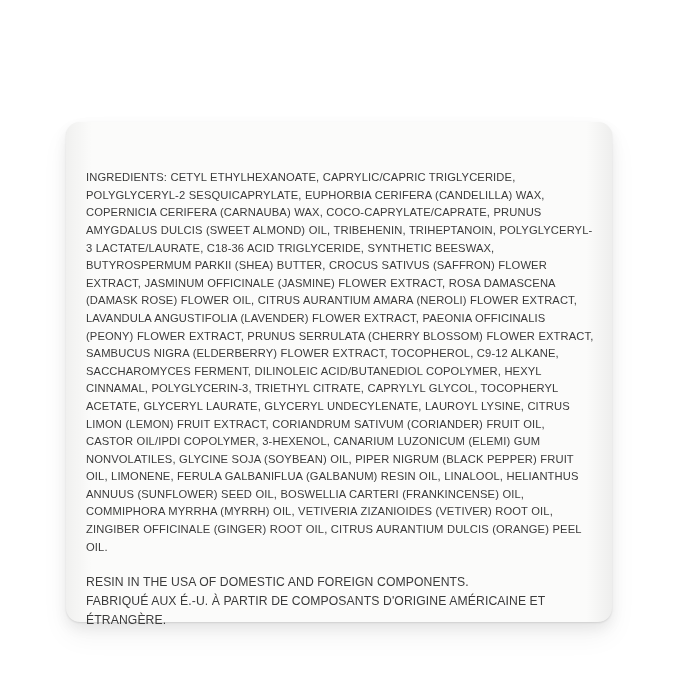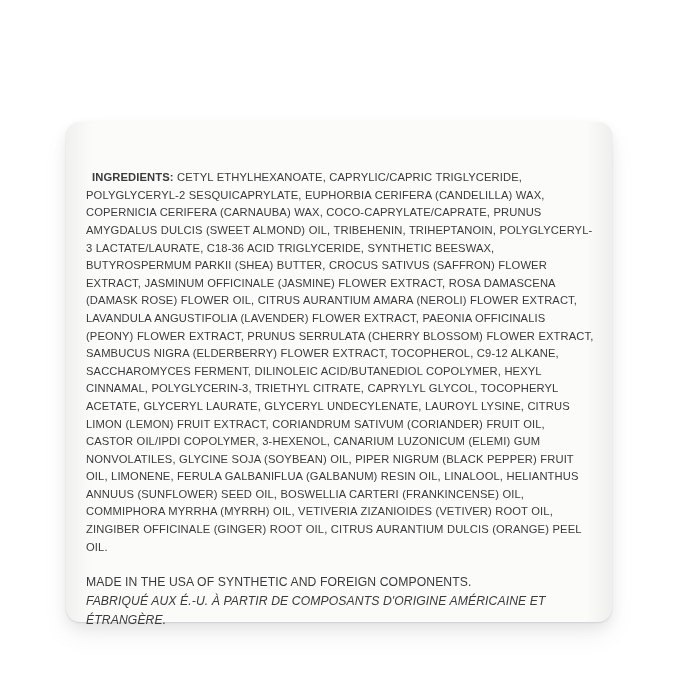--- a/index.html
+++ b/index.html
@@ -61,46 +61,44 @@
   }
   .ingredients-block {
     color: #3b3b3b;
     font-size: 11.2px;
     line-height: 17.6px;
     letter-spacing: 0.12px;
     text-align: left;
     word-spacing: 0.2px;
   }
   .ingredients-block .lead {
-    font-weight: 700;
-    margin-left: 6px;
+    font-weight: 400;
   }
   .origin-block {
     margin-top: 17px;
     color: #3b3b3b;
     font-size: 12.2px;
     line-height: 19px;
     letter-spacing: 0.1px;
   }
   .origin-line {
     margin: 0;
   }
   .origin-line.italic {
-    font-style: italic;
   }
 </style>
 </head>
 <body>
 
 <div class="stage">
   <div class="label-card">
     <div class="label-inner">
 
       <p class="ingredients-block"><span class="lead">INGREDIENTS:</span><span> CETYL ETHYLHEXANOATE, CAPRYLIC/CAPRIC TRIGLYCERIDE, POLYGLYCERYL-2 SESQUICAPRYLATE, EUPHORBIA CERIFERA (CANDELILLA) WAX, COPERNICIA CERIFERA (CARNAUBA) WAX, COCO-CAPRYLATE/CAPRATE, PRUNUS AMYGDALUS DULCIS (SWEET ALMOND) OIL, TRIBEHENIN, TRIHEPTANOIN, POLYGLYCERYL-3 LACTATE/LAURATE, C18-36 ACID TRIGLYCERIDE, SYNTHETIC BEESWAX, BUTYROSPERMUM PARKII (SHEA) BUTTER, CROCUS SATIVUS (SAFFRON) FLOWER EXTRACT, JASMINUM OFFICINALE (JASMINE) FLOWER EXTRACT, ROSA DAMASCENA (DAMASK ROSE) FLOWER OIL, CITRUS AURANTIUM AMARA (NEROLI) FLOWER EXTRACT, LAVANDULA ANGUSTIFOLIA (LAVENDER) FLOWER EXTRACT, PAEONIA OFFICINALIS (PEONY) FLOWER EXTRACT, PRUNUS SERRULATA (CHERRY BLOSSOM) FLOWER EXTRACT, SAMBUCUS NIGRA (ELDERBERRY) FLOWER EXTRACT, TOCOPHEROL, C9-12 ALKANE, SACCHAROMYCES FERMENT, DILINOLEIC ACID/BUTANEDIOL COPOLYMER, HEXYL CINNAMAL, POLYGLYCERIN-3, TRIETHYL CITRATE, CAPRYLYL GLYCOL, TOCOPHERYL ACETATE, GLYCERYL LAURATE, GLYCERYL UNDECYLENATE, LAUROYL LYSINE, CITRUS LIMON (LEMON) FRUIT EXTRACT, CORIANDRUM SATIVUM (CORIANDER) FRUIT OIL, CASTOR OIL/IPDI COPOLYMER, 3-HEXENOL, CANARIUM LUZONICUM (ELEMI) GUM NONVOLATILES, GLYCINE SOJA (SOYBEAN) OIL, PIPER NIGRUM (BLACK PEPPER) FRUIT OIL, LIMONENE, FERULA GALBANIFLUA (GALBANUM) RESIN OIL, LINALOOL, HELIANTHUS ANNUUS (SUNFLOWER) SEED OIL, BOSWELLIA CARTERI (FRANKINCENSE) OIL, COMMIPHORA MYRRHA (MYRRH) OIL, VETIVERIA ZIZANIOIDES (VETIVER) ROOT OIL, ZINGIBER OFFICINALE (GINGER) ROOT OIL, CITRUS AURANTIUM DULCIS (ORANGE) PEEL OIL.</span></p>
 
       <div class="origin-block">
-        <p class="origin-line">MADE IN THE USA OF SYNTHETIC AND FOREIGN COMPONENTS.</p>
+        <p class="origin-line">RESIN IN THE USA OF DOMESTIC AND FOREIGN COMPONENTS.</p>
         <p class="origin-line italic">FABRIQUÉ AUX É.-U.  À PARTIR DE COMPOSANTS D'ORIGINE AMÉRICAINE ET ÉTRANGÈRE.</p>
       </div>
 
     </div>
   </div>
 </div>
 
 </body></html>

